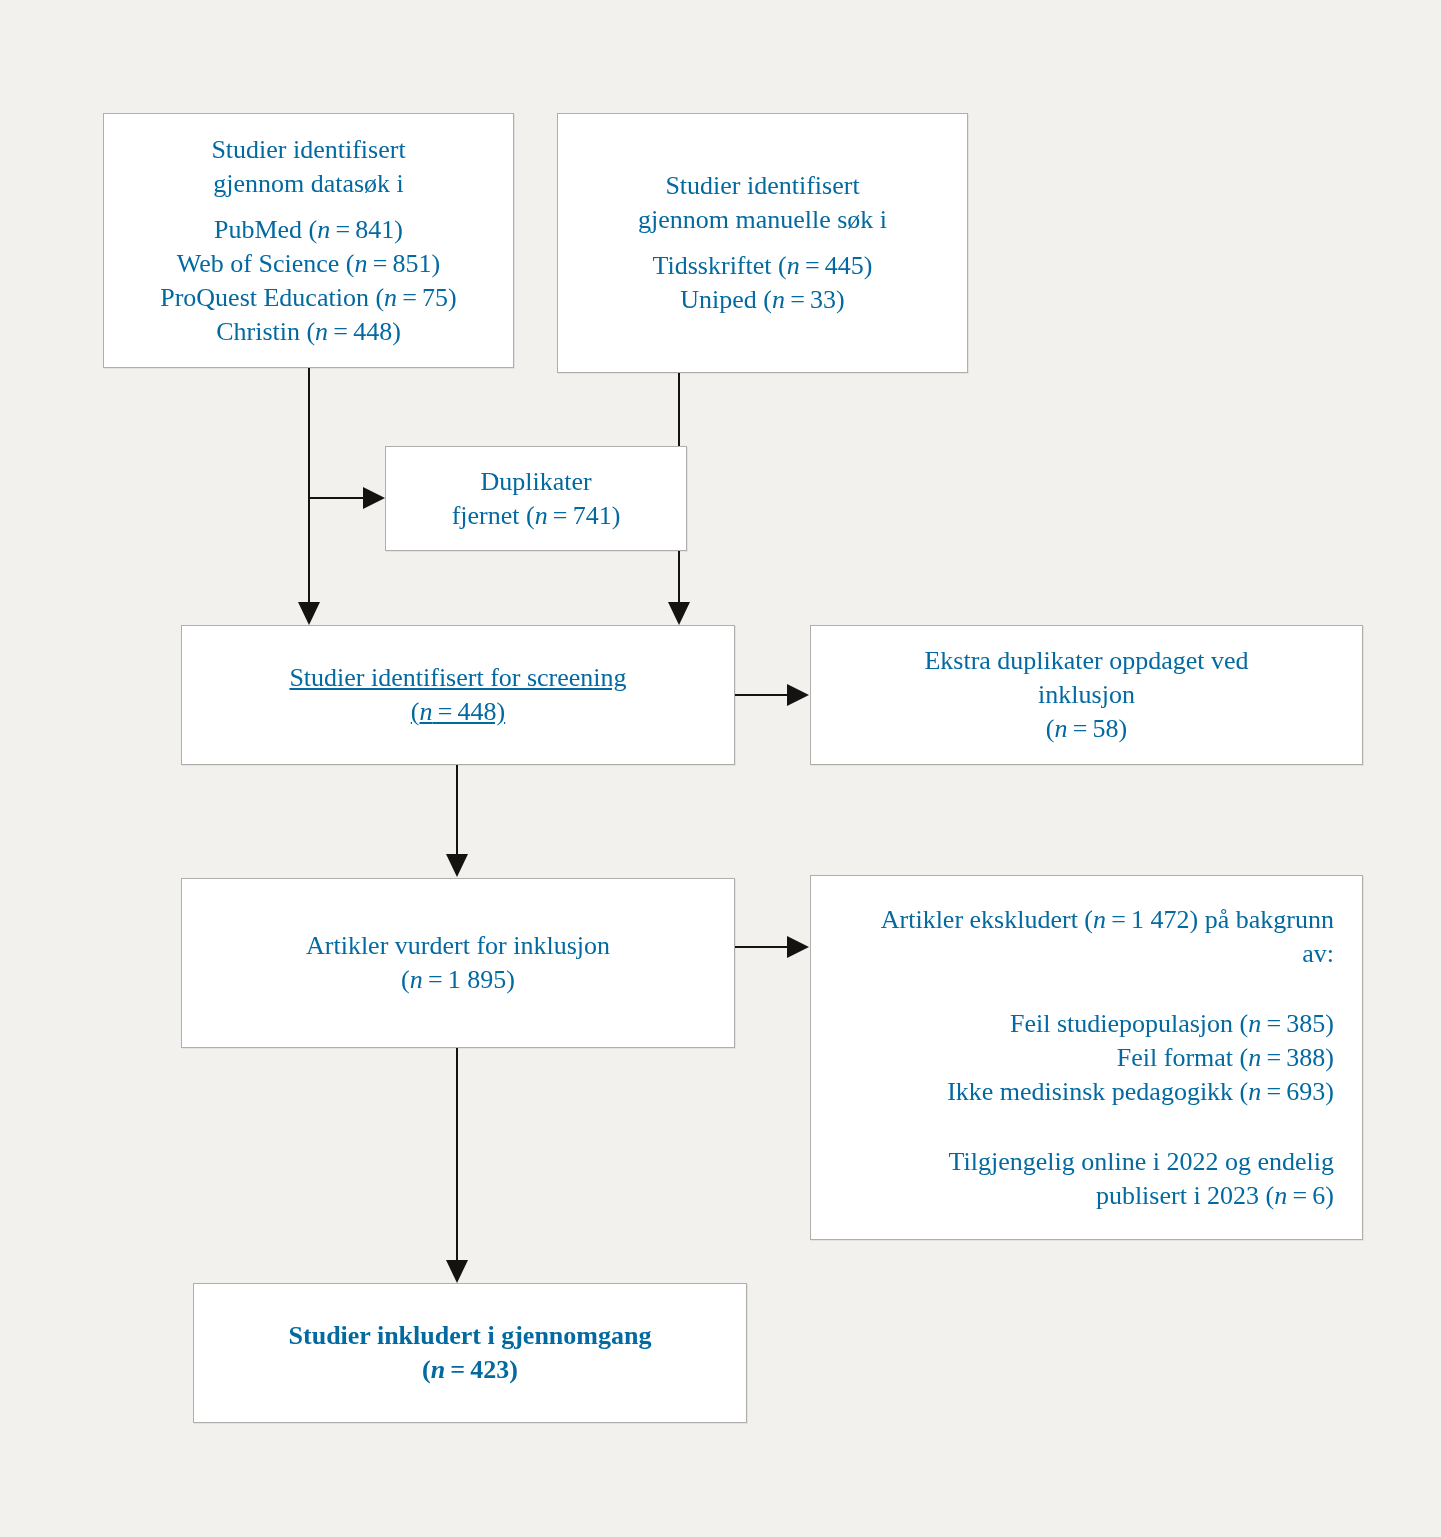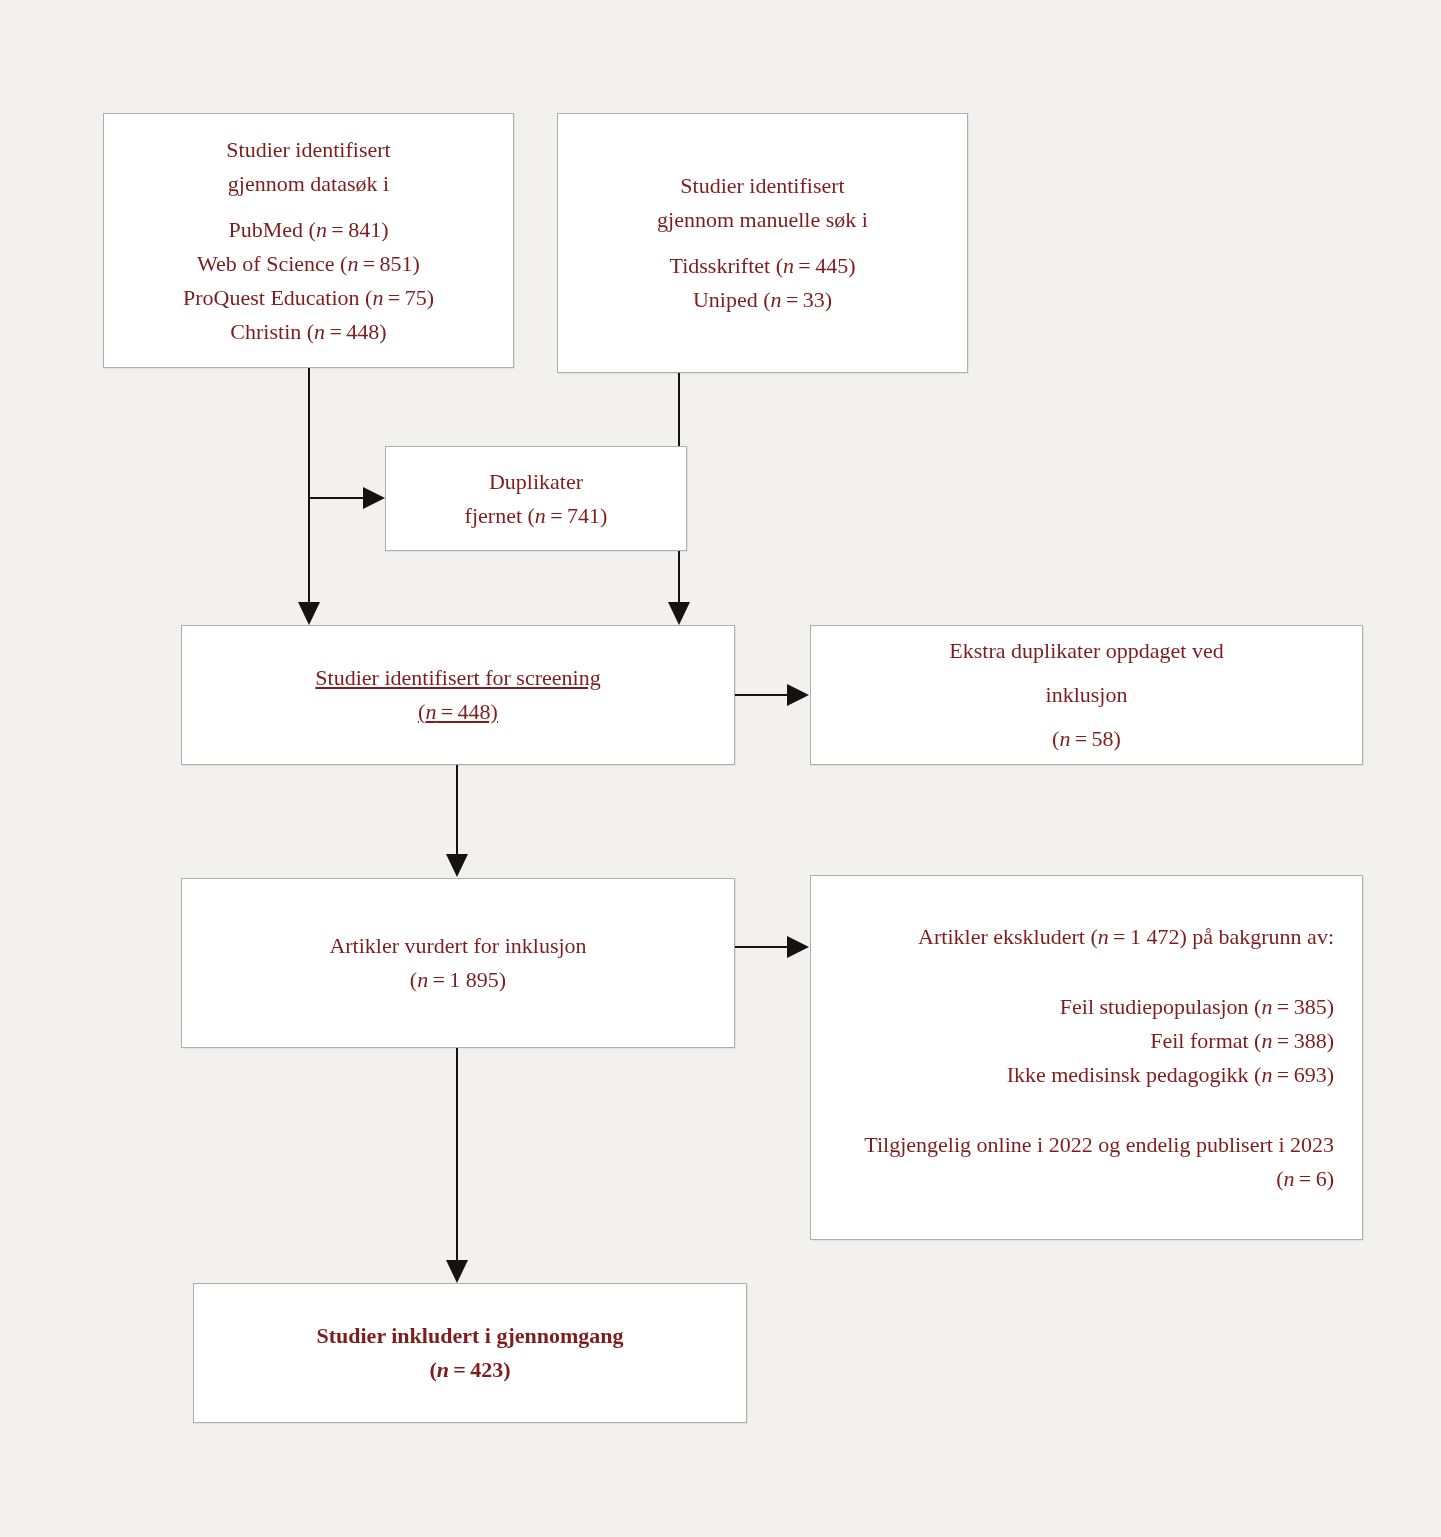--- a/index.html
+++ b/index.html
@@ -6,22 +6,22 @@
     margin: 0;
     padding: 0;
     background: #f2f1ee;
   }
   .canvas {
     position: relative;
     width: 1441px;
     height: 1537px;
     background: #f2f1ee;
     font-family: "Liberation Serif", "DejaVu Serif", serif;
-    color: #7f1d1d;
-    font-size: 22px;
+    color: #0369a1;
+    font-size: 26px;
     line-height: 34px;
   }
   .arrows {
     position: absolute;
     left: 0; top: 0;
     width: 1441px; height: 1537px;
   }
   .arrows line {
     stroke: #151312;
     stroke-width: 2;
@@ -45,21 +45,21 @@
   .box.left-align {
     text-align: right;
     padding: 0 28px 0 46px;
   }
   .box.left-align .para + .para { margin-top: 36px; }
   .box.bold { font-weight: bold; }
   #box-a { left: 103px; top: 113px; width: 411px; height: 255px; }
   #box-b { left: 557px; top: 113px; width: 411px; height: 260px; }
   #box-c { left: 385px; top: 446px; width: 302px; height: 105px; }
   #box-d { left: 181px; top: 625px; width: 554px; height: 140px; text-decoration: underline; }
-  #box-e { left: 810px; top: 625px; width: 553px; height: 140px; gap: 10px; }
+  #box-e { left: 810px; top: 625px; width: 553px; height: 140px; }
   #box-f { left: 181px; top: 878px; width: 554px; height: 170px; }
   #box-g { left: 810px; top: 875px; width: 553px; height: 365px; }
   #box-h { left: 181px; top: 1283px; width: 554px; height: 140px; margin-left: 12px; }
 </style>
 </head>
 <body>
 
 <div class="canvas">
 
   <svg class="arrows" viewBox="0 0 1441 1537" xmlns="http://www.w3.org/2000/svg">

